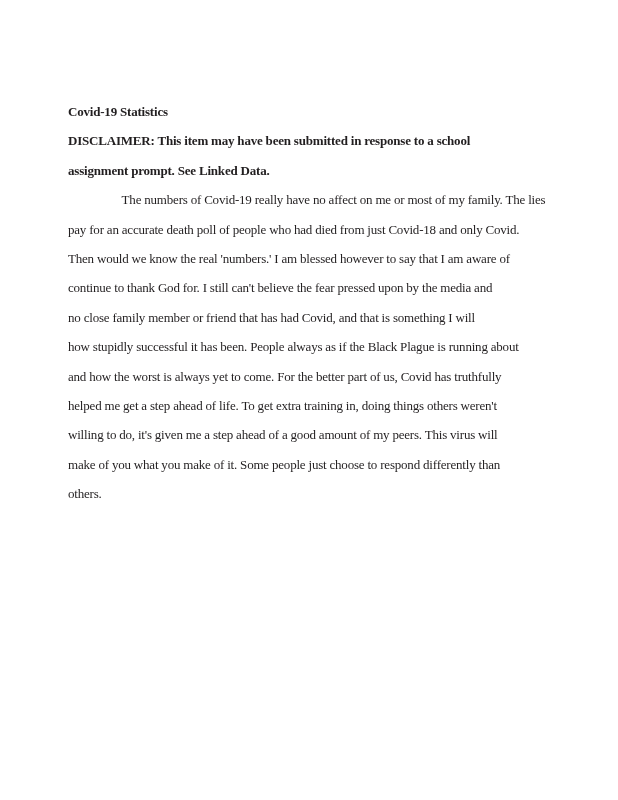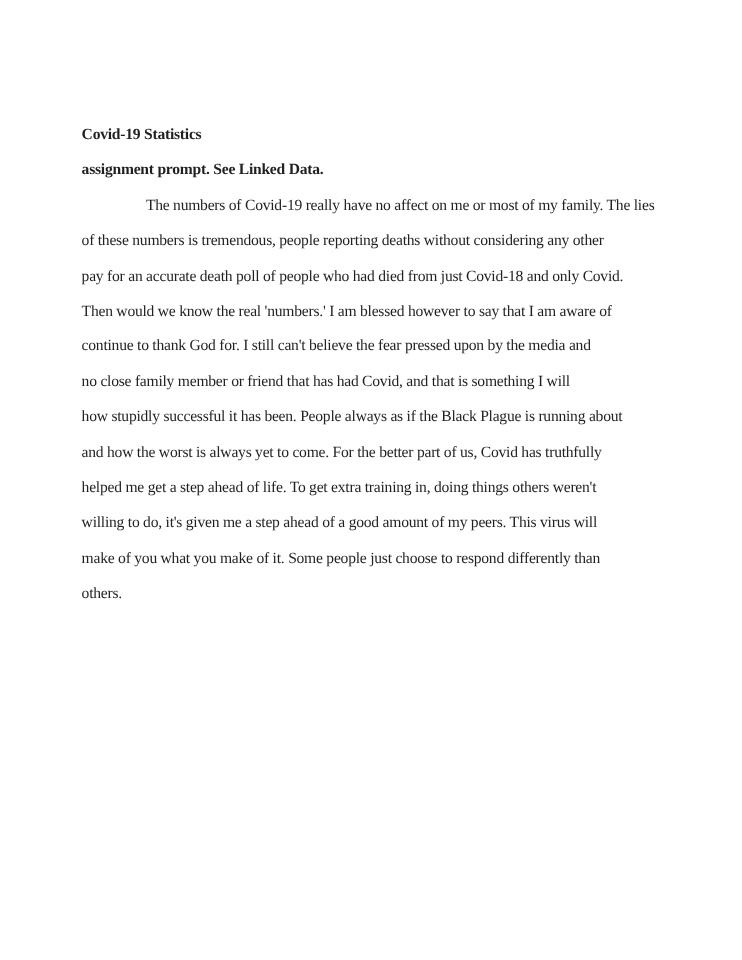--- a/index.html
+++ b/index.html
@@ -40,25 +40,25 @@
     text-align: center;
   }
 </style>
 </head>
 <body>
 
 <div class="page">
   <div class="content">
     <div class="line title-line">Covid-19 Statistics</div>
     <div class="disclaimer">
+        <div class="line bold">DISCLAIMER: This item may have been submitted in response to a school</div>
         <div class="line bold">assignment prompt. See Linked Data.</div>
       </div>
     <div class="essay">
         <div class="line">The numbers of Covid-19 really have no affect on me or most of my family. The lies</div>
-        <div class="line">of these numbers is tremendous, people reporting deaths without considering any other</div>
         <div class="line">pay for an accurate death poll of people who had died from just Covid-18 and only Covid.</div>
         <div class="line">Then would we know the real 'numbers.' I am blessed however to say that I am aware of</div>
         <div class="line">continue to thank God for. I still can't believe the fear pressed upon by the media and</div>
         <div class="line">no close family member or friend that has had Covid, and that is something I will</div>
         <div class="line">how stupidly successful it has been. People always as if the Black Plague is running about</div>
         <div class="line">and how the worst is always yet to come. For the better part of us, Covid has truthfully</div>
         <div class="line">helped me get a step ahead of life. To get extra training in, doing things others weren't</div>
         <div class="line">willing to do, it's given me a step ahead of a good amount of my peers. This virus will</div>
         <div class="line">make of you what you make of it. Some people just choose to respond differently than</div>
         <div class="line">others.</div>

